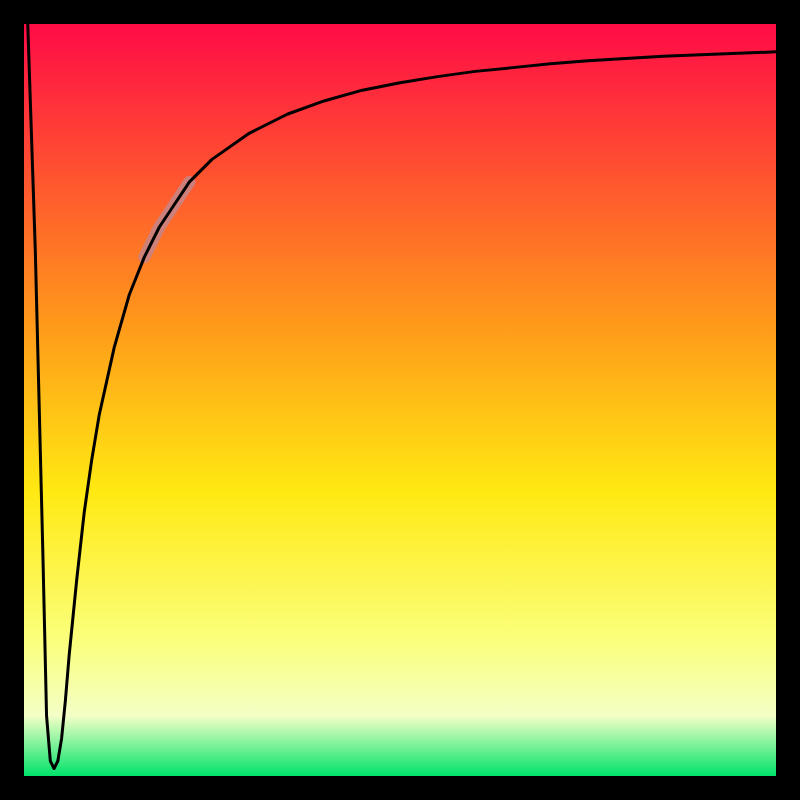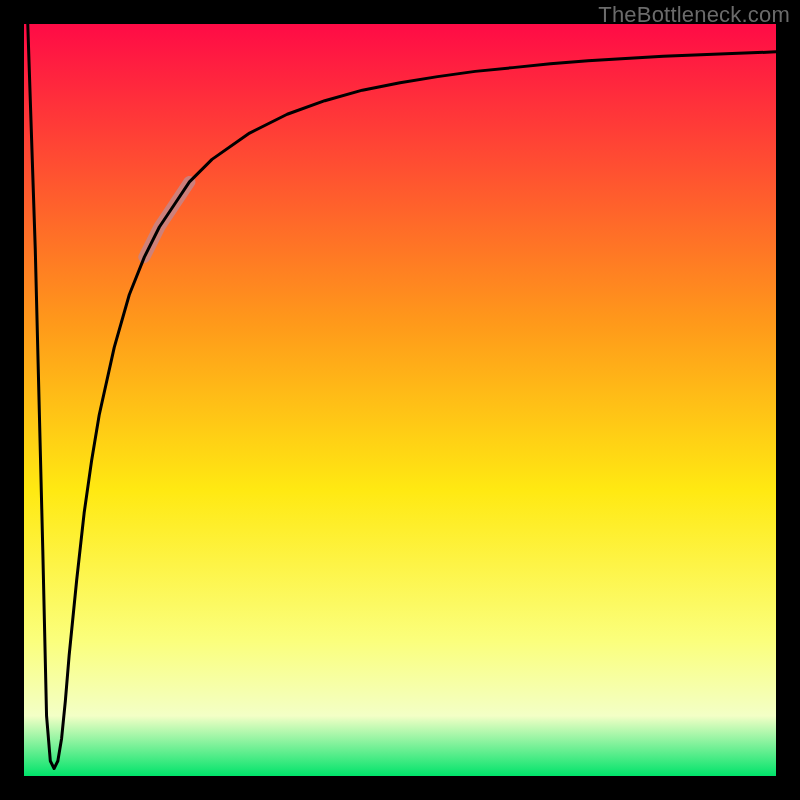--- a/index.html
+++ b/index.html
@@ -47,14 +47,13 @@
 
     <rect id="outer-border" x="0" y="0" width="800" height="800" fill="#000000"></rect>
 
     <rect id="plot-bg" x="24" y="24" width="752" height="752" fill="url(#bg-grad)"></rect>
 
     <path id="curve-highlight" fill="none" d="M144.32 257.12 L159.36 227.04 L174.40 204.48 L189.44 181.92" stroke="#c98383" stroke-width="12" stroke-linecap="round" opacity="0.9"></path>
 
     <path id="curve-main" fill="none" d="M27.76 24.00 L35.28 249.60 L42.80 550.40 L46.56 715.84 L50.32 760.96 L54.08 768.48 L57.84 760.96 L61.60 738.40 L65.36 700.80 L69.12 655.68 L76.64 580.48 L84.16 512.80 L91.68 460.16 L99.20 415.04 L114.24 347.36 L129.28 294.72 L144.32 257.12 L159.36 227.04 L174.40 204.48 L189.44 181.92 L212.00 159.36 L249.60 133.04 L287.20 114.24 L324.80 100.70 L362.40 90.18 L400.00 82.66 L437.60 76.64 L475.20 71.38 L512.80 67.62 L550.40 63.86 L588.00 60.85 L625.60 58.59 L663.20 56.34 L700.80 54.83 L738.40 53.33 L776.00 51.82" stroke="#000000" stroke-width="3" stroke-linejoin="round" stroke-linecap="round"></path>
   </svg>
 
-  <div class="watermark">TheBottleneck.com</div>
 </div>
 
 </body></html>

